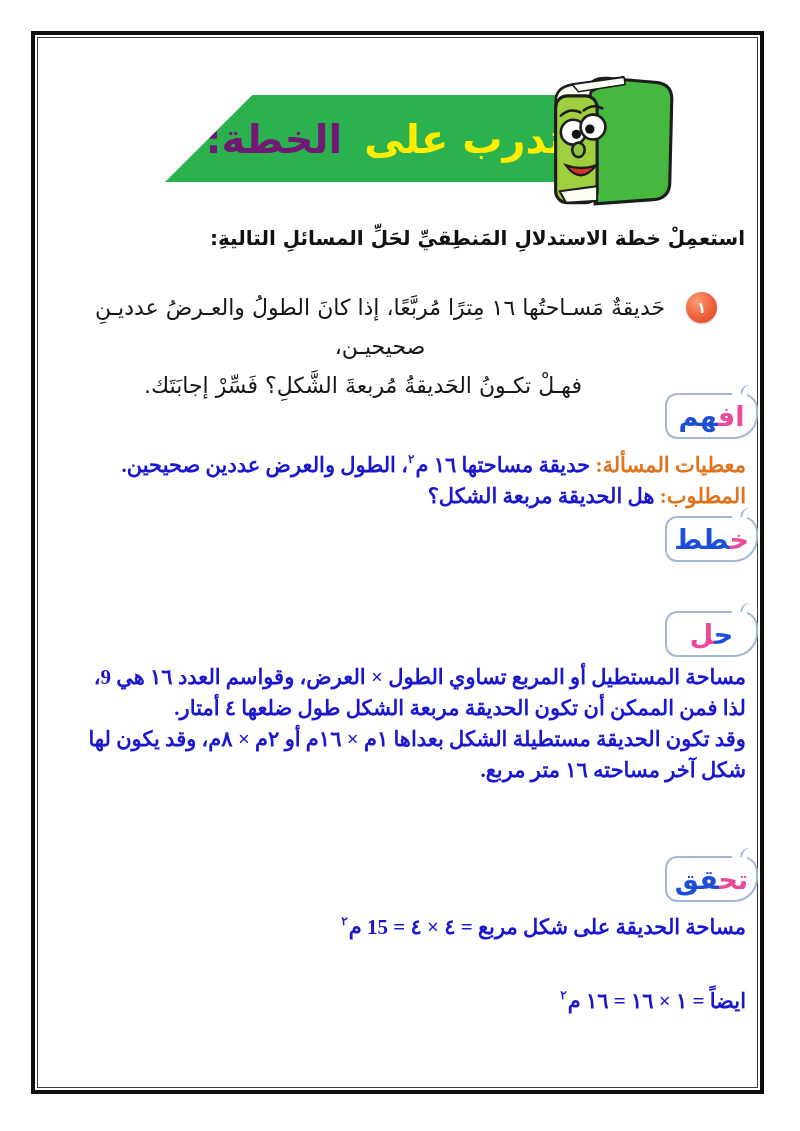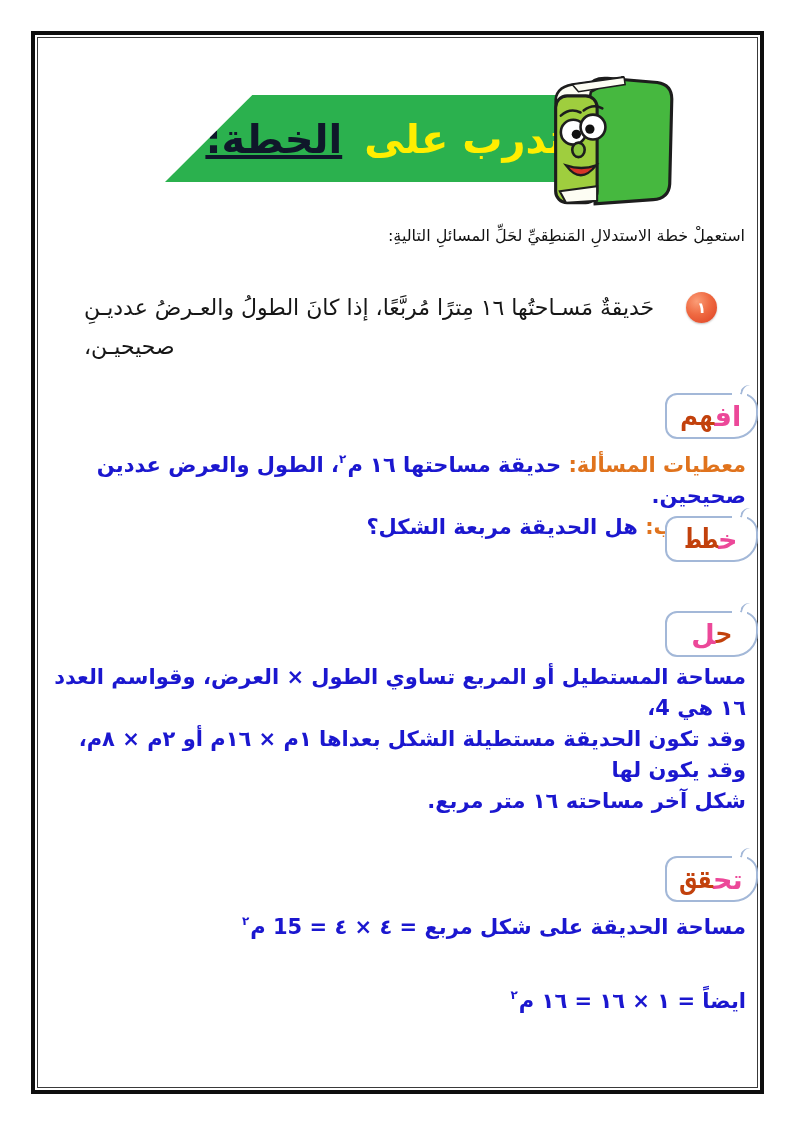--- a/index.html
+++ b/index.html
@@ -20,61 +20,61 @@
   .banner{
     position:absolute;left:165px;top:95px;width:485px;height:87px;
     background:#2bb14e;
     clip-path:polygon(18% 0,100% 0,98% 100%,0% 100%);
     filter:drop-shadow(3px 4px 0 #c4c4c4);
     display:flex;align-items:center;justify-content:center;
     padding-right:46px;box-sizing:border-box;
     font-size:40px;font-weight:bold;white-space:nowrap;z-index:2;
   }
   .banner .t-yellow{color:#ffee00;}
-  .banner .t-white{color:#0f172a;margin-right:22px;text-decoration:underline;}
+  .banner .t-white{color:#701a75;margin-right:22px;}
 
   .book{position:absolute;left:520px;top:70px;width:175px;height:140px;z-index:3;}
 
   .intro{
     position:absolute;right:55px;top:226px;left:60px;
-    text-align:right;font-size:16px;color:#111;font-weight:400;
+    text-align:right;font-size:20px;color:#111;font-weight:700;
   }
 
   .problem{position:absolute;right:124px;top:288px;width:592px;
-    font-size:22px;line-height:39px;color:#161616;text-align:left;}
+    font-size:22px;line-height:39px;color:#161616;text-align:center;}
   .problem .p-line2{padding-right:34px;}
   .badge{
     position:absolute;right:83px;top:292px;width:31px;height:31px;border-radius:50%;
     background:radial-gradient(circle at 35% 30%,#fb9d77 0%,#ef6a42 45%,#dd3f22 100%);
     color:#fff;font-size:15px;font-weight:bold;
     display:flex;align-items:center;justify-content:center;
     box-shadow:0 1px 2px rgba(0,0,0,.25);
   }
 
   
   .bubble{
     position:absolute;right:42px;width:93px;height:46px;background:#fff;
     border:2.5px solid #a3b8d8;border-radius:12px 16px 24px 12px;
     box-sizing:border-box;display:flex;align-items:center;justify-content:center;
     font-size:27px;font-weight:bold;z-index:2;
   }
   .bubble::before{content:"";position:absolute;top:-4px;right:9px;width:15px;height:5px;background:#fff;}
   .bubble::after{content:"";position:absolute;top:-10px;right:2px;width:11px;height:11px;
     border-left:2.5px solid #a3b8d8;border-radius:8px 0 0 0;transform:rotate(14deg);}
-  .lbl-g{color:#c2410c;font-family:Liberation Mono, monospace;}
+  .lbl-g{color:#1d4ed8;}
   .lbl-b{color:#ec4899;}
   .bub-understand{top:393px;}
   .bub-plan{top:516px;}
   .bub-solve{top:611px;}
   .bub-check{top:856px;}
 
   
   .ans{
     position:absolute;right:54px;left:44px;
-    font-size:21px;font-weight:bold;color:#1b17cf;line-height:31px;
+    font-size:21px;font-weight:bold;color:#1b17cf;line-height:31px;font-family:Liberation Serif, serif;
   }
   .understand-text{top:444px;}
   .plan-text{top:566px;}
   .solve-text{top:662px;}
   .check-text{top:906px;}
   .lead{color:#e0731d;}
   .magenta{color:#c72a6d;}
   .check-line3{margin-left:160px;margin-top:37px;}
   sup.sq{font-size:12px;vertical-align:9px;margin-right:1px;}
 </style>
@@ -107,20 +107,21 @@
     <ellipse cx="52" cy="77" rx="6" ry="7" fill="#8cc63e" stroke="#1d1d1d" stroke-width="2.5"></ellipse>
     <path d="M40 92 Q54 111 69 92 Q55 97 40 92 Z" fill="#d63427" stroke="#1d1d1d" stroke-width="2.2"></path>
   </svg>
 
   <div class="intro">استعمِلْ خطة الاستدلالِ المَنطِقيِّ لحَلِّ المسائلِ التاليةِ:</div>
 
   <span class="badge">١</span>
 
   <div class="problem">
     <div class="p-line1">حَديقةٌ مَسـاحتُها ١٦ مِترًا مُربَّعًا، إذا كانَ الطولُ والعـرضُ عدديـنِ صحيحيـن،</div>
+    <div class="p-line2">فهـلْ تكـونُ الحَديقةُ مُربعةَ الشَّكلِ؟ فَسِّرْ إجابَتَك.</div>
   </div>
 
   <div class="bubble bub-understand">
     <span class="lbl-b">اف‍</span>
       <span class="lbl-g">‍هم</span>
   </div>
   <div class="ans understand-text">
     <div>
       <span class="lead">معطيات المسألة:</span><span> حديقة مساحتها ١٦ م</span><sup class="sq">٢</sup><span>، الطول والعرض عددين صحيحين.</span>
     </div>
@@ -132,21 +133,22 @@
   <div class="bubble bub-plan">
     <span class="lbl-b">خ‍</span>
       <span class="lbl-g">‍طط</span>
   </div>
 
   <div class="bubble bub-solve">
     <span class="lbl-g">ح‍</span>
       <span class="lbl-b">‍ل</span>
   </div>
   <div class="ans solve-text">
-    <div>مساحة المستطيل أو المربع تساوي الطول × العرض، وقواسم العدد ١٦ هي 4،</div>
+    <div>مساحة المستطيل أو المربع تساوي الطول × العرض، وقواسم العدد ١٦ هي 9،</div>
+    <div>لذا فمن الممكن أن تكون الحديقة مربعة الشكل طول ضلعها ٤ أمتار.</div>
     <div>وقد تكون الحديقة مستطيلة الشكل بعداها ١م × ١٦م أو ٢م × ٨م، وقد يكون لها</div>
     <div>شكل آخر مساحته ١٦ متر مربع.</div>
   </div>
 
   <div class="bubble bub-check">
     <span class="lbl-b">تح‍</span>
       <span class="lbl-g">‍قق</span>
   </div>
   <div class="ans check-text">
     <div>

